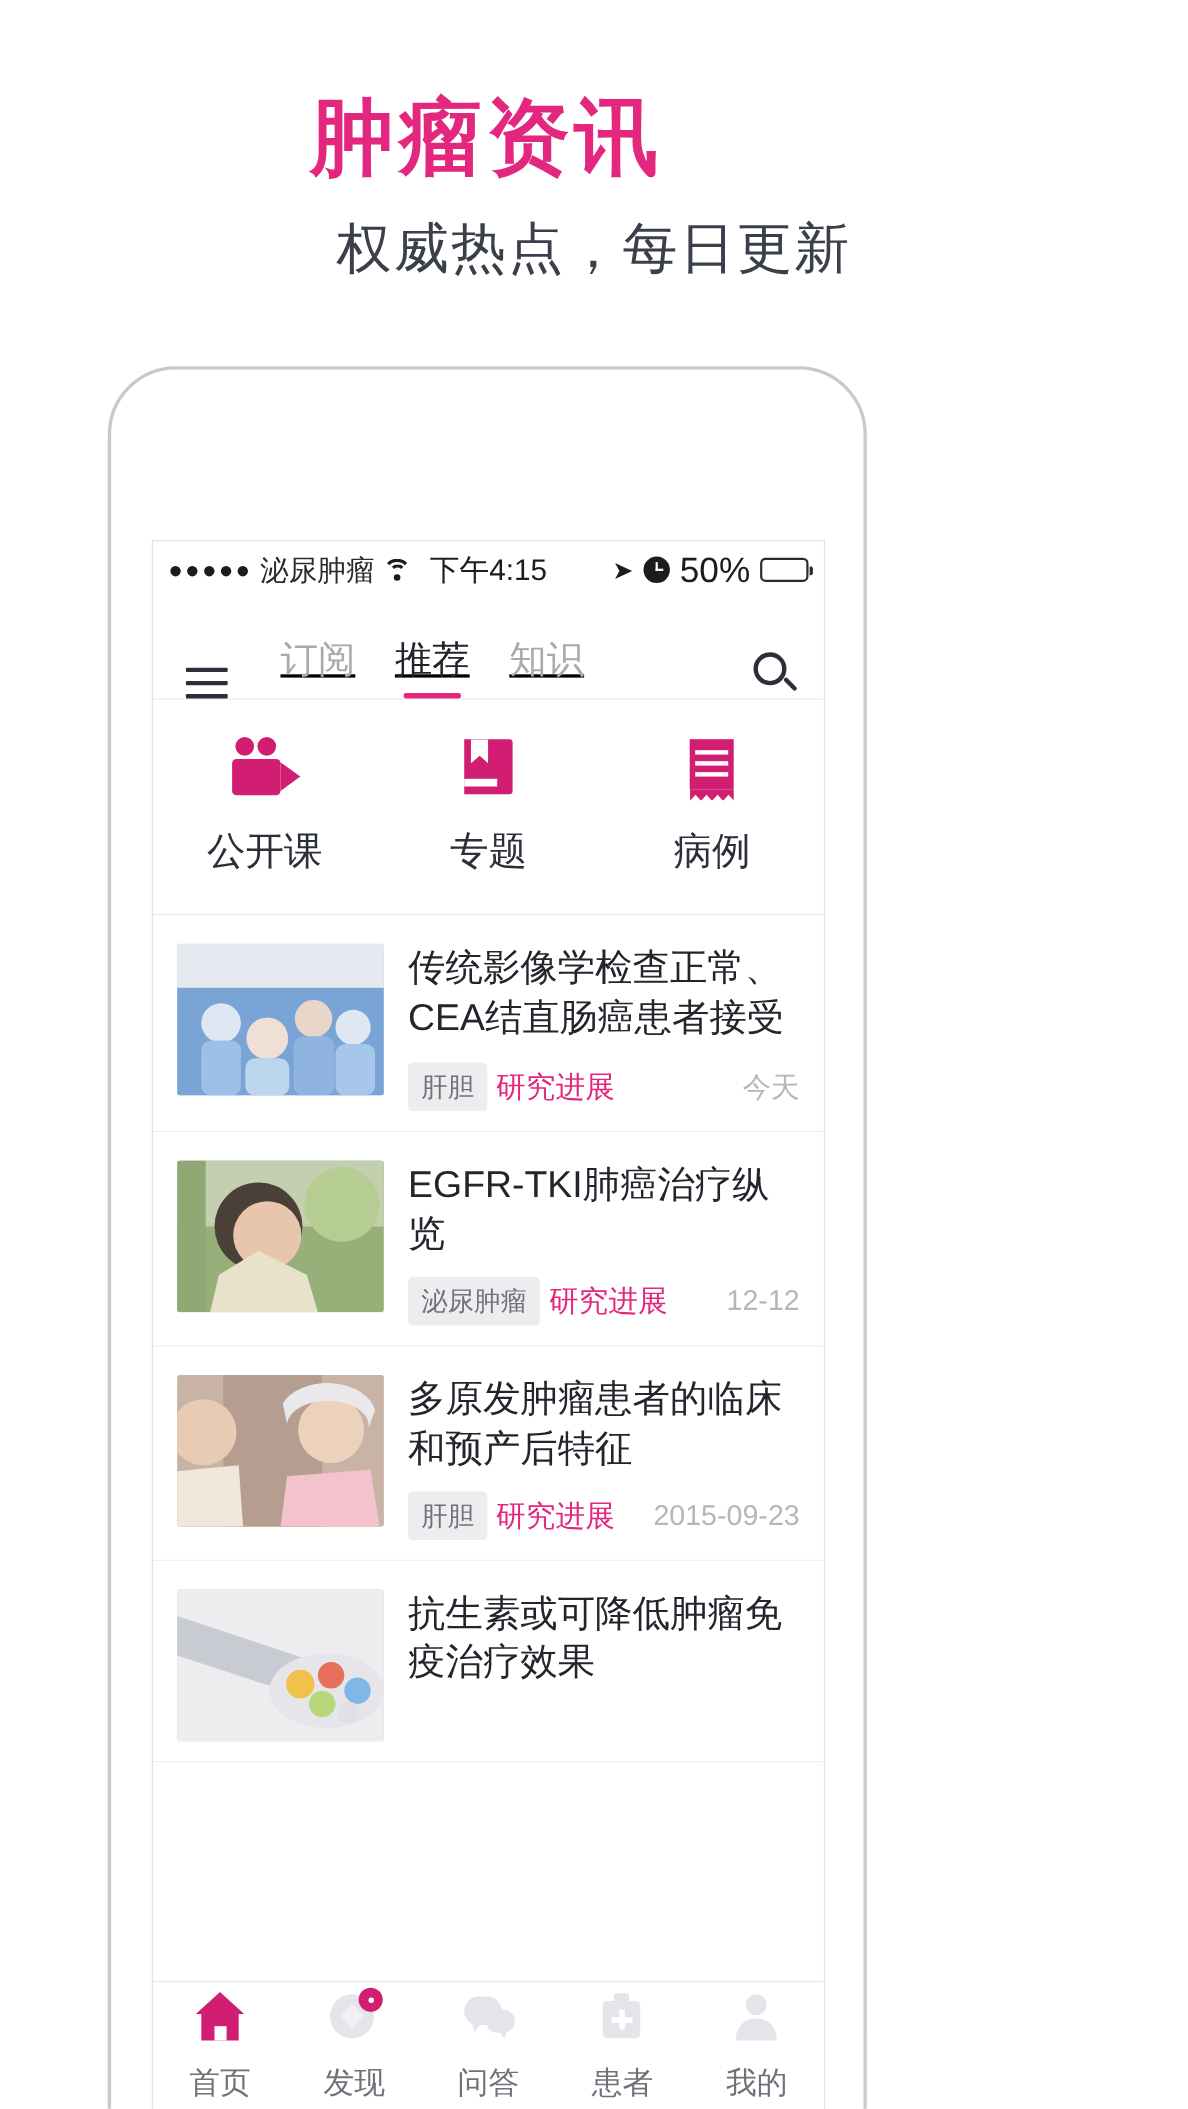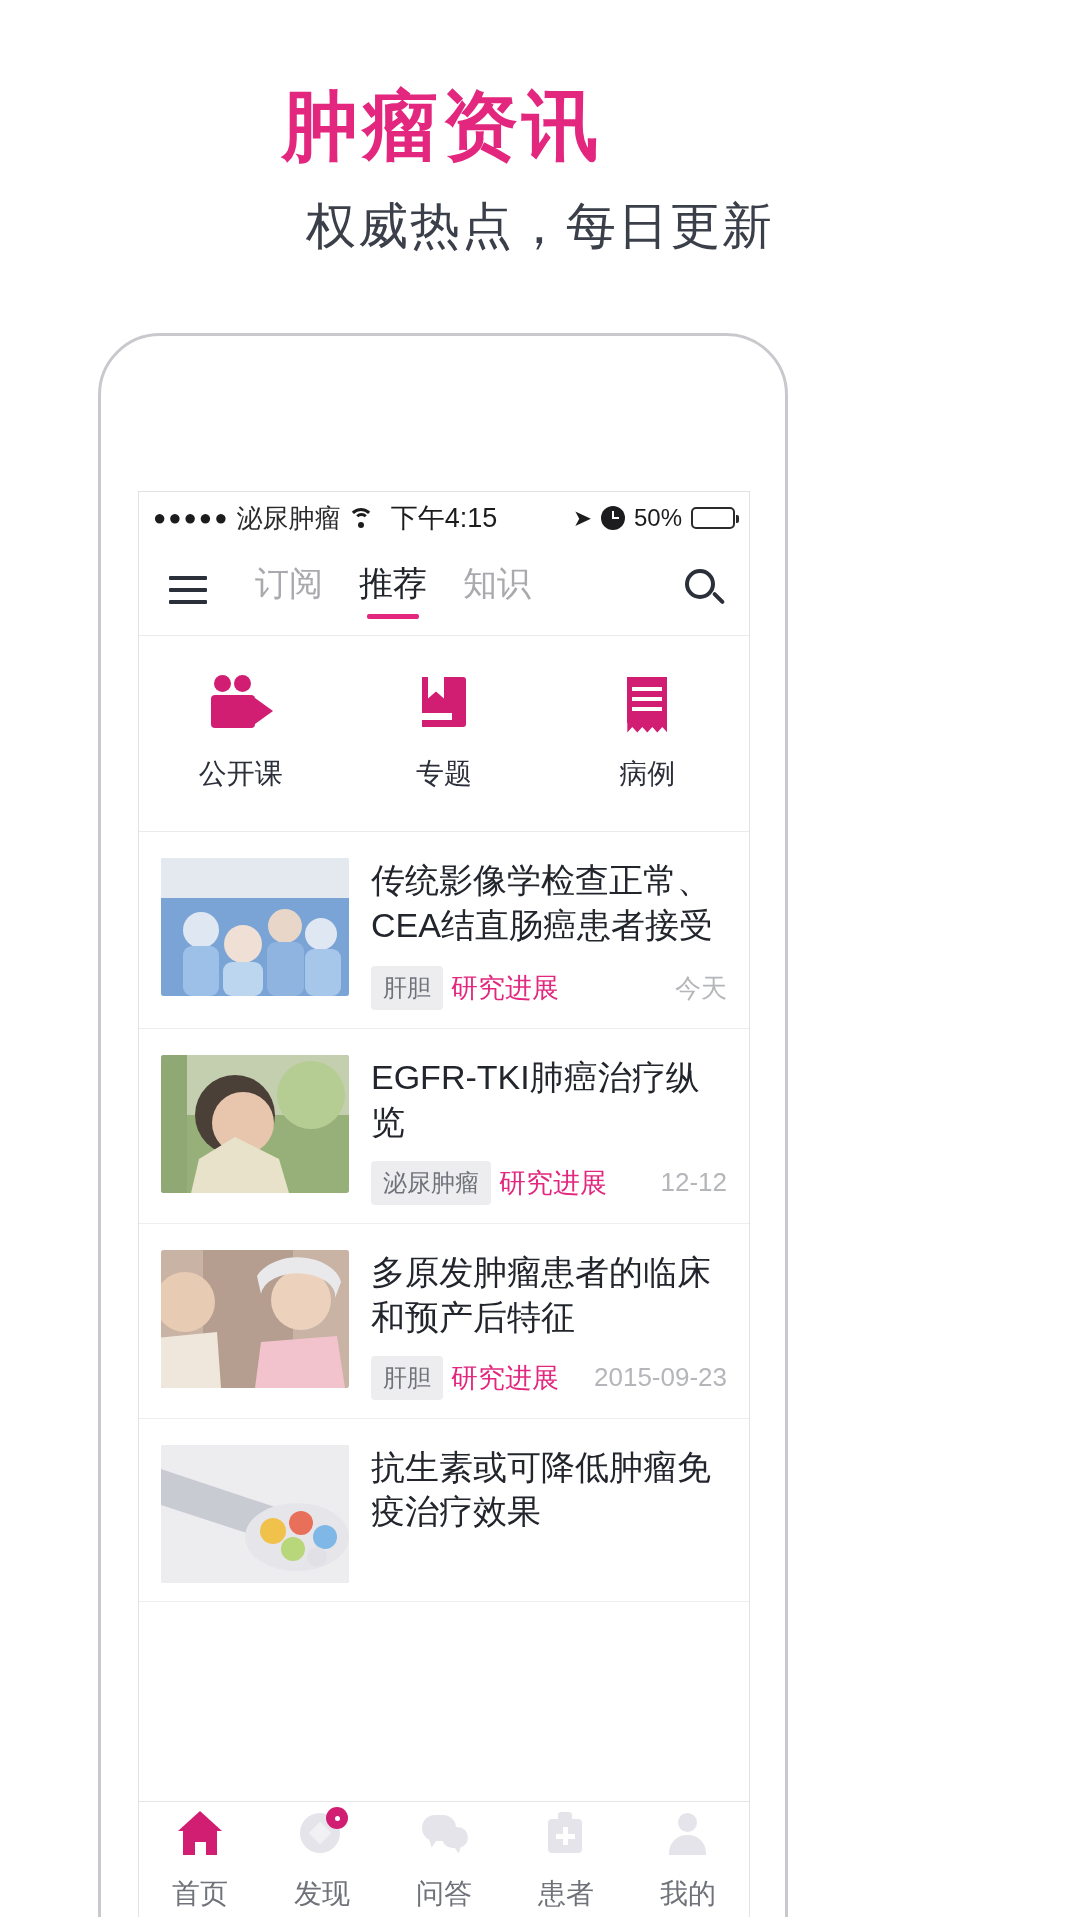--- a/index.html
+++ b/index.html
@@ -60,31 +60,32 @@
                 border-left-color: transparent; border-right-color: transparent; border-radius: 50%; }
   .wifi-ico i:nth-child(1) { width: 26px; height: 26px; left: 1px; top: 1px; }
   .wifi-ico i:nth-child(2) { width: 15px; height: 15px; left: 6.5px; top: 6px; }
   .wifi-dot { position: absolute; width: 6px; height: 6px; border-radius: 50%; background: #1c1c1e; left: 11px; top: 15px; }
   .sb-center { position: absolute; left: 0; right: 0; text-align: center; font-size: 27px; font-weight: 500; pointer-events: none; }
   .sb-right { margin-left: auto; display: flex; align-items: center; gap: 9px; position: relative; z-index: 2; }
   .loc-ico { font-size: 23px; transform: rotate(0deg); display: inline-block; }
   .alarm-ico { display: inline-block; width: 24px; height: 24px; border-radius: 50%; background: #1c1c1e; position: relative; }
   .alarm-ico::after { content: ""; position: absolute; left: 11px; top: 5px; width: 2px; height: 8px; background: #fff; }
   .alarm-ico::before { content: ""; position: absolute; left: 11px; top: 11px; width: 7px; height: 2px; background: #fff; }
-  .batt-pct { font-size: 24px; }
+  .batt-pct { font-size: 32px; }
   .batt { width: 44px; height: 22px; border: 2.5px solid #2b2b2e; border-radius: 5px; position: relative; padding: 2px; }
   .batt::after { content: ""; position: absolute; right: -6px; top: 6px; width: 3px; height: 8px; background: #2b2b2e; border-radius: 0 2px 2px 0; }
   .batt-fill { height: 100%; background: #2b2b2e; border-radius: 2px; }
 
   
   .navbar {
     flex: 0 0 92px; height: 92px;
-    display: flex; align-items: center;
+    display: flex; align-items: flex-end;
     border-bottom: 1px solid #eaeaec;
     position: relative;
+    text-decoration: underline;
   }
   .hamburger { width: 90px; display: flex; flex-direction: column; align-items: center; gap: 8px; padding-left: 8px; }
   .hamburger span { display: block; width: 38px; height: 4px; background: #2b2f3a; border-radius: 1px; }
   .tabs { display: flex; align-items: flex-end; gap: 36px; margin-left: 26px; }
   .tab { font-size: 34px; color: #a9a9ae; position: relative; padding-bottom: 12px; }
   .tab.active { color: #22242b; font-weight: 500; }
   .tab.active::after {
     content: ""; position: absolute; left: 50%; transform: translateX(-50%);
     bottom: 0; width: 52px; height: 5px; background: #e3277f; border-radius: 2px;
   }
@@ -96,21 +97,21 @@
 
   
   .quickrow {
     flex: 0 0 196px; height: 196px;
     display: flex; align-items: center;
     border-bottom: 1px solid #eaeaec;
   }
   .quick {
     flex: 1; display: flex; flex-direction: column; align-items: center; gap: 20px;
   }
-  .quick-label { font-size: 28px; color: #2b2f3a; }
+  .quick-label { font-size: 35px; color: #2b2f3a; }
   .q-ico { width: 64px; height: 60px; position: relative; }
   
   .ico-video .body { position: absolute; left: 2px; top: 20px; width: 44px; height: 33px; background: #d11e73; border-radius: 4px; }
   .ico-video .lens { position: absolute; right: 0px; top: 23px; width: 0; height: 0;
     border-top: 13px solid transparent; border-bottom: 13px solid transparent; border-left: 18px solid #d11e73; }
   .ico-video .d1, .ico-video .d2 { position: absolute; top: 0; width: 17px; height: 17px; border-radius: 50%; background: #d11e73; }
   .ico-video .d1 { left: 5px; } .ico-video .d2 { left: 25px; }
   
   .ico-receipt .sheet { position: absolute; left: 12px; top: 2px; width: 40px; height: 46px; background: #d11e73; }
   .ico-receipt .line { position: absolute; left: 17px; width: 30px; height: 4px; background: #fff; }

